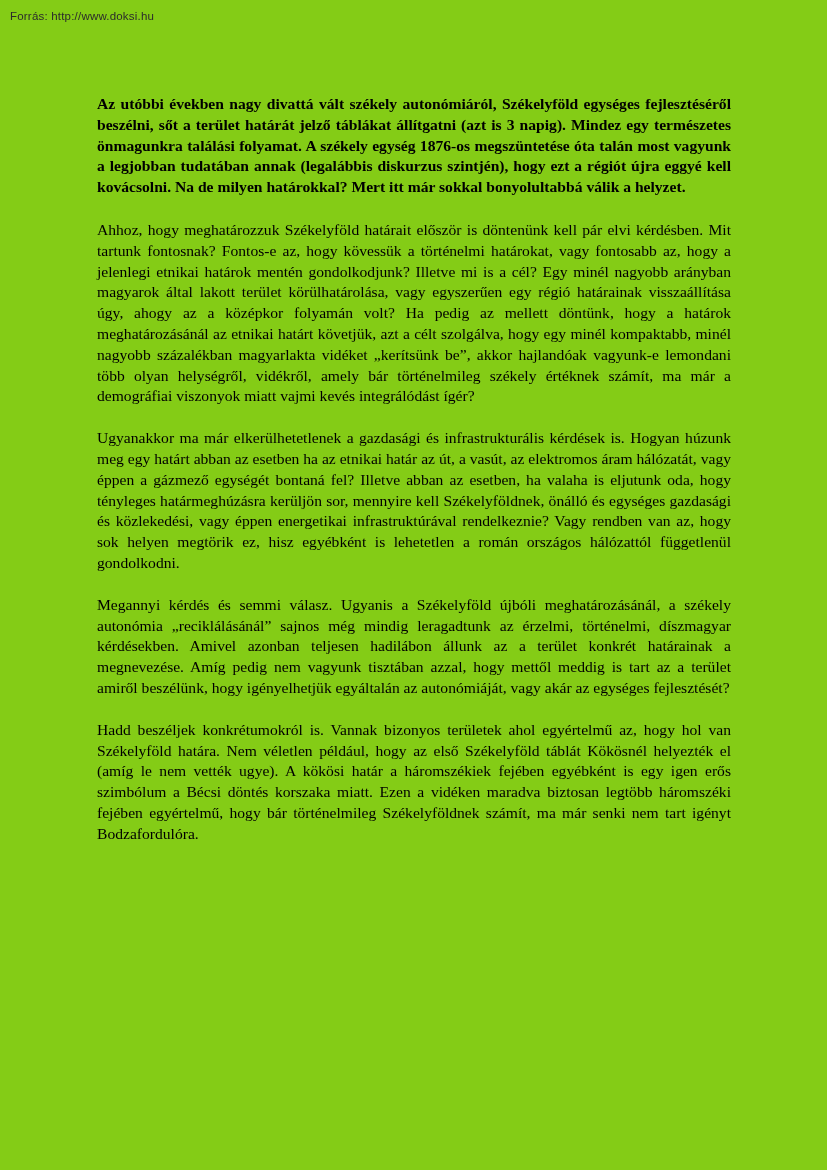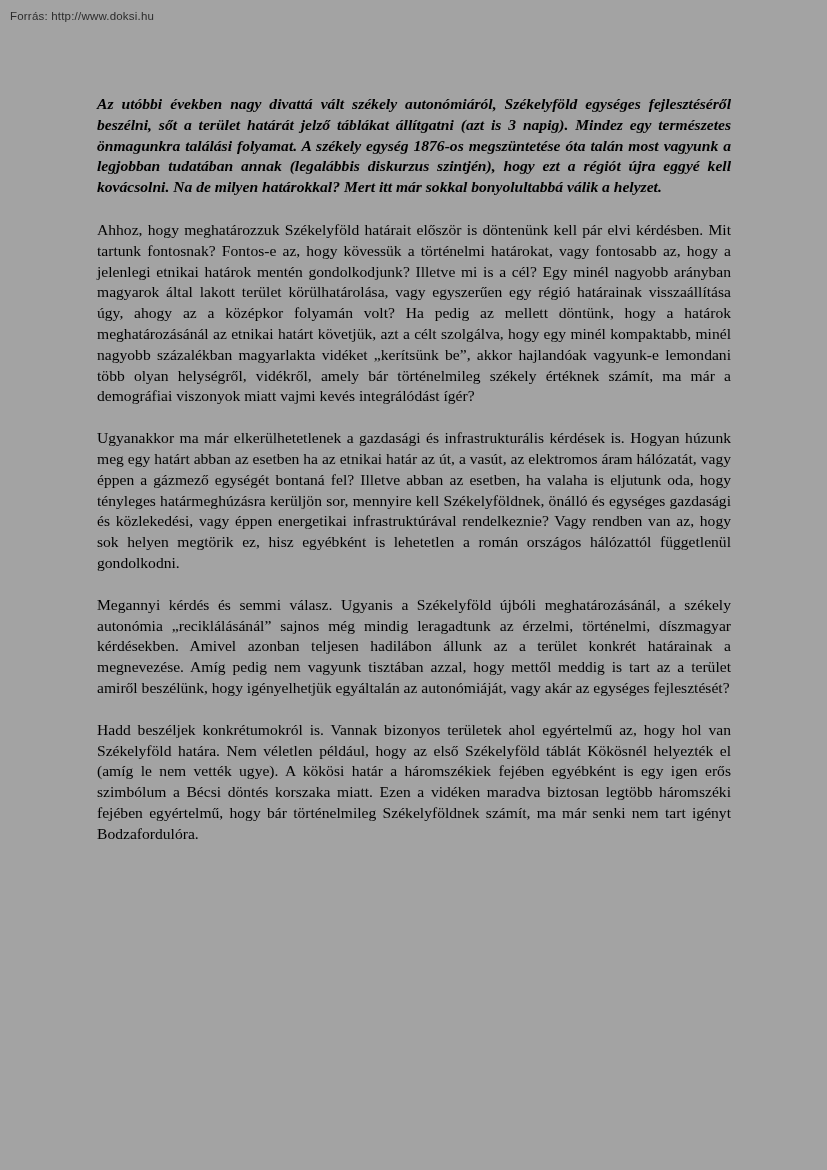--- a/index.html
+++ b/index.html
@@ -4,21 +4,21 @@
 <style>
   html, body {
     margin: 0;
     padding: 0;
     background: #ffffff;
   }
   .page {
     position: relative;
     width: 827px;
     height: 1170px;
-    background: #a3a3a3;
+    background: #84cc16;
     overflow: hidden;
     font-family: "Liberation Serif", "DejaVu Serif", serif;
     color: #000000;
   }
   .source-line {
     position: absolute;
     top: 10px;
     left: 10px;
     font-family: "Liberation Sans", "DejaVu Sans", sans-serif;
     font-size: 11.5px;
@@ -42,21 +42,20 @@
   .body-text p {
     margin: 0 0 21px 0;
     font-size: 15.6px;
     line-height: 20.8px;
     text-align: justify;
     text-justify: inter-word;
   }
   .body-text p.lead {
     font-weight: bold;
     margin-bottom: 22px;
-    font-style: italic;
   }
 </style>
 </head>
 <body>
 
 <div class="page">
 
   <div class="source-line">Forrás: http://www.doksi.hu</div>
 
   <div class="content">

